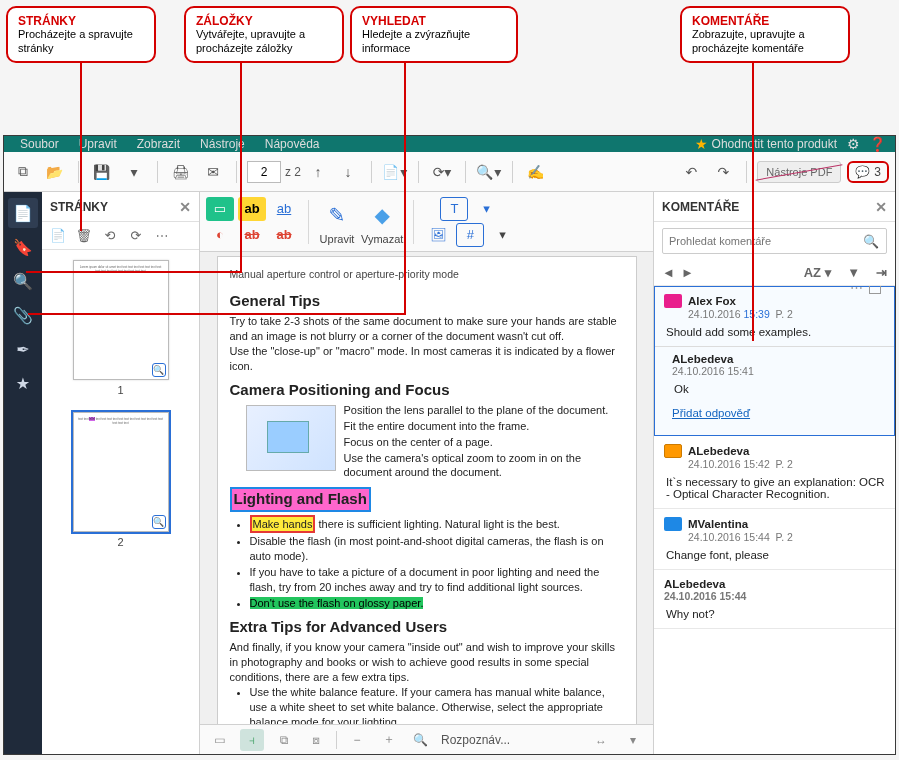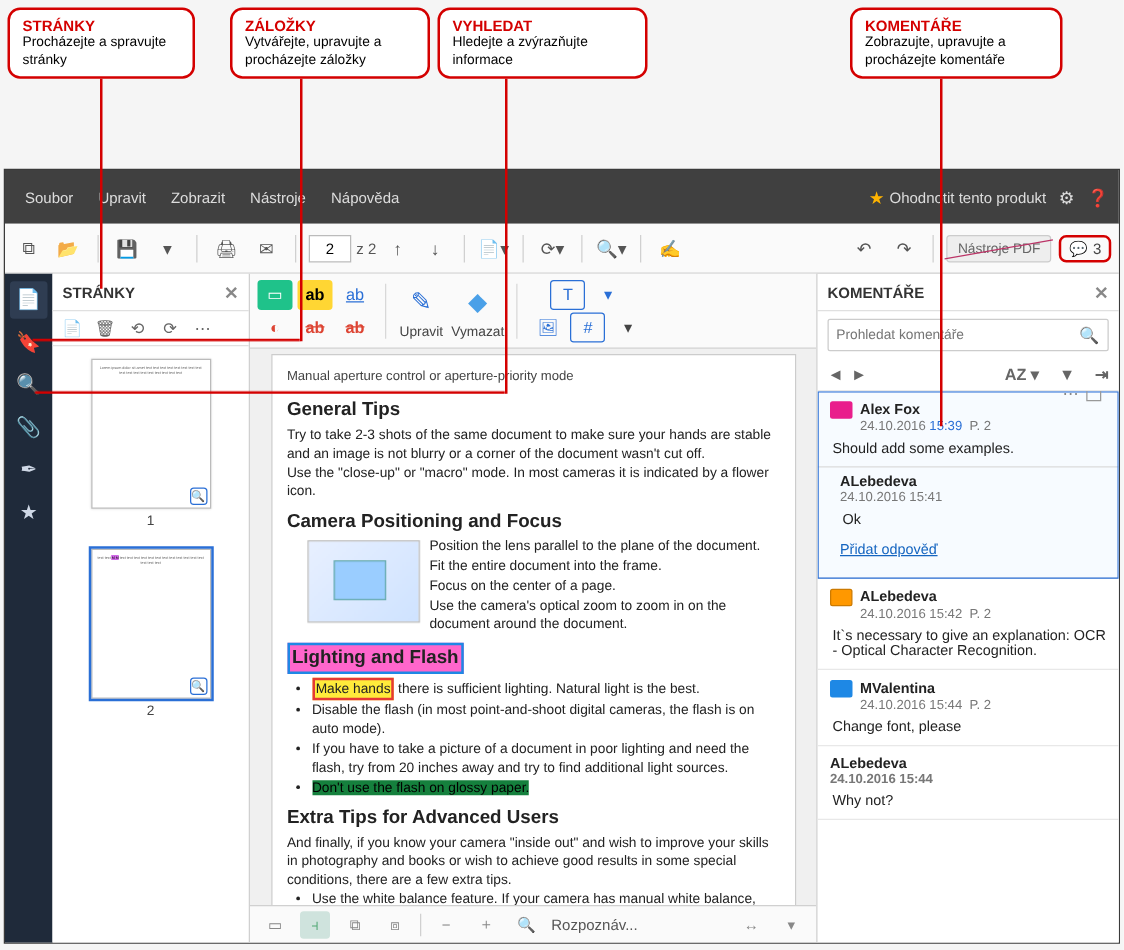--- a/index.html
+++ b/index.html
@@ -9,21 +9,21 @@
 .callouts { position: absolute; top: 0; left: 0; right: 0; height: 70px; z-index: 100; }
 .callout { position: absolute; top: 6px; background: #fff; border: 2px solid #d40000; border-radius: 10px; padding: 6px 10px; font-size: 11px; line-height: 1.2; }
 .callout-title { font-weight: bold; color: #d40000; font-size: 12px; }
 .callout-body { color: #000; }
 .lead { position: absolute; width: 2px; background: #d40000; z-index: 99; }
 
 
 .app { position: absolute; top: 135px; left: 3px; width: 893px; height: 620px; border: 1px solid #3a3a3a; background: #fff; display: flex; flex-direction: column; }
 
 
-.menubar { height: 43px; background: #404040; color: #ddd; display: flex; align-items: center; padding: 0 8px; font-size: 12px; justify-content: space-between; }
+.menubar { height: 16px; background: #0f766e; color: #ddd; display: flex; align-items: center; padding: 0 8px; font-size: 12px; justify-content: space-between; }
 .menubar-left { display: flex; gap: 4px; }
 .menu-item { padding: 4px 8px; cursor: pointer; }
 .menubar-right { display: flex; align-items: center; gap: 10px; }
 .rate { display: flex; align-items: center; gap: 4px; color: #ddd; font-size: 12px; }
 .star { color: #ffb400; font-size: 14px; }
 .gear, .help { color:#ddd; font-size:14px; cursor:pointer; }
 
 
 .toolbar { height: 40px; border-bottom: 1px solid #d0d0d0; display: flex; align-items: center; padding: 0 6px; gap: 6px; background: #fafafa; }
 .tb-btn { width: 26px; height: 26px; display:flex; align-items:center; justify-content:center; color:#555; cursor:pointer; font-size:14px; border-radius:3px; }
@@ -75,21 +75,21 @@
 
 .doc-scroll { flex:1; overflow:auto; background:#f0f0f0; padding:0 8px; }
 .doc-page { background:#fff; border:1px solid #ccc; margin:4px auto; padding:10px 12px 30px; font-size:11px; color:#222; line-height:1.35; max-width:420px; }
 .doc-page h4 { font-size:15px; font-weight:bold; margin:6px 0 3px; }
 .doc-page ul { margin-left:20px; }
 .doc-page li { margin:1px 0; }
 .fig { float:left; width:90px; height:66px; border:1px solid #bbb; margin:2px 8px 4px 16px; background:linear-gradient(135deg,#e8f0ff,#cfe3ff); position:relative; }
 .fig::after{content:"";position:absolute;left:20px;top:15px;width:40px;height:30px;background:#9acdff;border:1px solid #6aa;}
 .hl-pink { background:#ff66cc; }
 .hl-yellow2 { background:#ffeb3b; }
-.hl-blue { background:#15803d; color:#000; }
+.hl-blue { background:#22c55e; color:#000; }
 .box-red { border:2px solid #e53935; display:inline-block; padding:0 1px; }
 .box-blue { border:2px solid #1e88e5; padding:0 2px; display:inline-block; }
 .truncated { color:#444; font-size:10.5px; padding-bottom:4px; }
 .clearfix::after{content:"";display:block;clear:both;}
 
 
 .doc-bottom { height:30px; border-top:1px solid #d0d0d0; display:flex; align-items:center; gap:8px; padding:0 8px; background:#fafafa; font-size:12px; color:#555; }
 .db-btn { width:24px;height:22px;display:flex;align-items:center;justify-content:center;cursor:pointer; color:#5a7; }
 .db-btn.gray{color:#888;}
 .db-btn.active{background:#cfe3dd;border-radius:3px;}

